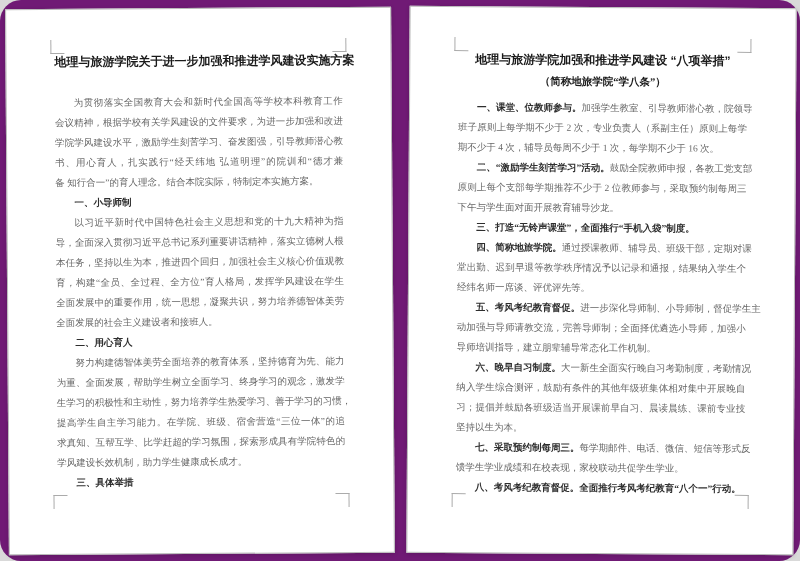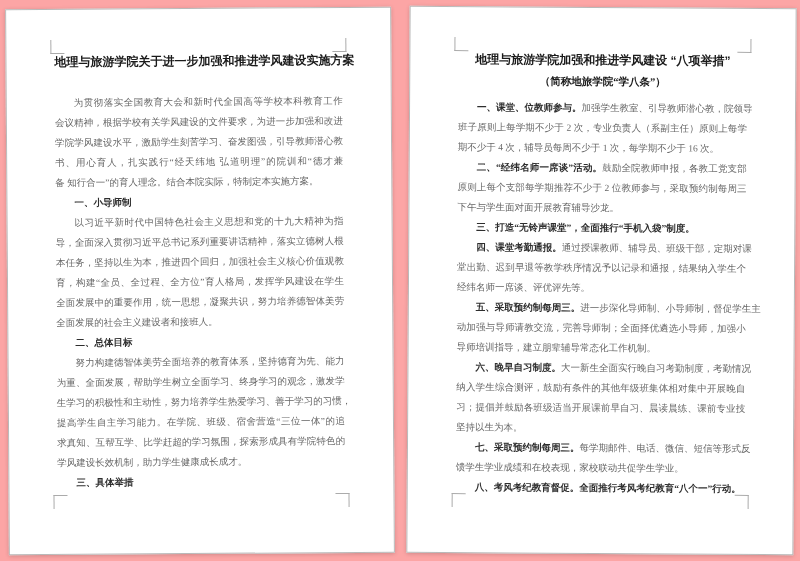--- a/index.html
+++ b/index.html
@@ -1,18 +1,18 @@
 <!DOCTYPE html>
 <html><head>
 <meta charset="utf-8">
 <style>
   html,body{margin:0;padding:0;}
   body{background:#d9d9d9;width:800px;height:561px;overflow:hidden;
        font-family:"Liberation Serif","DejaVu Serif",serif;}
-  .stage{position:relative;width:800px;height:561px;background:#fca5a5;}
+  .stage{position:relative;width:800px;height:561px;background:#701a75;border-radius:21px;}
   .page{position:absolute;background:#ffffff;border:1px solid #b9b9b9;
         box-sizing:border-box;box-shadow:0 1px 4px rgba(0,0,0,0.18);}
   .page.p0{left:7px;top:8px;width:386px;height:546px;}
   .page.p1{left:408px;top:7px;width:387px;height:547px;}
   .content{position:absolute;left:48px;right:48px;top:42px;}
   .ln{font-size:9.5px;line-height:20px;color:#666666;white-space:nowrap;
       text-align:justify;text-align-last:justify;}
   .ln .b{font-weight:bold;color:#2e2e2e;}
   .ln.last{text-align-last:left;}
   .ln.ind{text-indent:19px;}
@@ -46,21 +46,21 @@
         <div class="ln"><span>学院学风建设水平，激励学生刻苦学习、奋发图强，引导教师潜心教</span></div>
         <div class="ln"><span>书、用心育人，扎实践行“经天纬地 弘道明理”的院训和“德才兼</span></div>
         <div class="ln last"><span>备 知行合一”的育人理念。结合本院实际，特制定本实施方案。</span></div>
         <div class="ln ind last"><span class="b">一、小导师制</span></div>
         <div class="ln ind"><span>以习近平新时代中国特色社会主义思想和党的十九大精神为指</span></div>
         <div class="ln"><span>导，全面深入贯彻习近平总书记系列重要讲话精神，落实立德树人根</span></div>
         <div class="ln"><span>本任务，坚持以生为本，推进四个回归，加强社会主义核心价值观教</span></div>
         <div class="ln"><span>育，构建“全员、全过程、全方位”育人格局，发挥学风建设在学生</span></div>
         <div class="ln"><span>全面发展中的重要作用，统一思想，凝聚共识，努力培养德智体美劳</span></div>
         <div class="ln last"><span>全面发展的社会主义建设者和接班人。</span></div>
-        <div class="ln ind last"><span class="b">二、总体目标</span></div>
+        <div class="ln ind last"><span class="b">二、用心育人</span></div>
         <div class="ln ind"><span>努力构建德智体美劳全面培养的教育体系，坚持德育为先、能力</span></div>
         <div class="ln"><span>为重、全面发展，帮助学生树立全面学习、终身学习的观念，激发学</span></div>
         <div class="ln"><span>生学习的积极性和主动性，努力培养学生热爱学习、善于学习的习惯，</span></div>
         <div class="ln"><span>提高学生自主学习能力。在学院、班级、宿舍营造“三位一体”的追</span></div>
         <div class="ln"><span>求真知、互帮互学、比学赶超的学习氛围，探索形成具有学院特色的</span></div>
         <div class="ln last"><span>学风建设长效机制，助力学生健康成长成才。</span></div>
         <div class="ln ind last"><span class="b">三、具体举措</span></div>
       </div>
   </div>
 
@@ -68,28 +68,28 @@
     <div class="mk tl"></div>
     <div class="mk tr"></div>
     <div class="mk bl"></div>
     <div class="mk br"></div>
     <div class="content">
         <div class="ln t"><span class="b">地理与旅游学院加强和推进学风建设 “八项举措”</span></div>
         <div class="ln st"><span class="b">（简称地旅学院“学八条”）</span></div>
         <div class="ln ind"><span class="b">一、课堂、位教师参与。</span><span>加强学生教室、引导教师潜心教，院领导</span></div>
         <div class="ln"><span>班子原则上每学期不少于 2 次，专业负责人（系副主任）原则上每学</span></div>
         <div class="ln last"><span>期不少于 4 次，辅导员每周不少于 1 次，每学期不少于 16 次。</span></div>
-        <div class="ln ind"><span class="b">二、“经纬名师一席谈”活动。</span><span>鼓励全院教师申报，各教工党支部</span></div>
+        <div class="ln ind"><span class="b">二、“激励学生刻苦学习”活动。</span><span>鼓励全院教师申报，各教工党支部</span></div>
         <div class="ln"><span>原则上每个支部每学期推荐不少于 2 位教师参与，采取预约制每周三</span></div>
         <div class="ln last"><span>下午与学生面对面开展教育辅导沙龙。</span></div>
         <div class="ln ind last"><span class="b">三、打造“无铃声课堂”，全面推行“手机入袋”制度。</span></div>
-        <div class="ln ind"><span class="b">四、课堂考勤通报。</span><span>通过授课教师、辅导员、班级干部，定期对课</span></div>
+        <div class="ln ind"><span class="b">四、简称地旅学院。</span><span>通过授课教师、辅导员、班级干部，定期对课</span></div>
         <div class="ln"><span>堂出勤、迟到早退等教学秩序情况予以记录和通报，结果纳入学生个</span></div>
         <div class="ln last"><span>经纬名师一席谈、评优评先等。</span></div>
-        <div class="ln ind"><span class="b">五、采取预约制每周三。</span><span>进一步深化导师制、小导师制，督促学生主</span></div>
+        <div class="ln ind"><span class="b">五、考风考纪教育督促。</span><span>进一步深化导师制、小导师制，督促学生主</span></div>
         <div class="ln"><span>动加强与导师请教交流，完善导师制；全面择优遴选小导师，加强小</span></div>
         <div class="ln last"><span>导师培训指导，建立朋辈辅导常态化工作机制。</span></div>
         <div class="ln ind"><span class="b">六、晚早自习制度。</span><span>大一新生全面实行晚自习考勤制度，考勤情况</span></div>
         <div class="ln"><span>纳入学生综合测评，鼓励有条件的其他年级班集体相对集中开展晚自</span></div>
         <div class="ln"><span>习；提倡并鼓励各班级适当开展课前早自习、晨读晨练、课前专业技</span></div>
         <div class="ln last"><span>坚持以生为本。</span></div>
         <div class="ln ind"><span class="b">七、采取预约制每周三。</span><span>每学期邮件、电话、微信、短信等形式反</span></div>
         <div class="ln last"><span>馈学生学业成绩和在校表现，家校联动共促学生学业。</span></div>
         <div class="ln ind last"><span class="b">八、考风考纪教育督促。全面推行考风考纪教育“八个一”行动。</span></div>
       </div>

